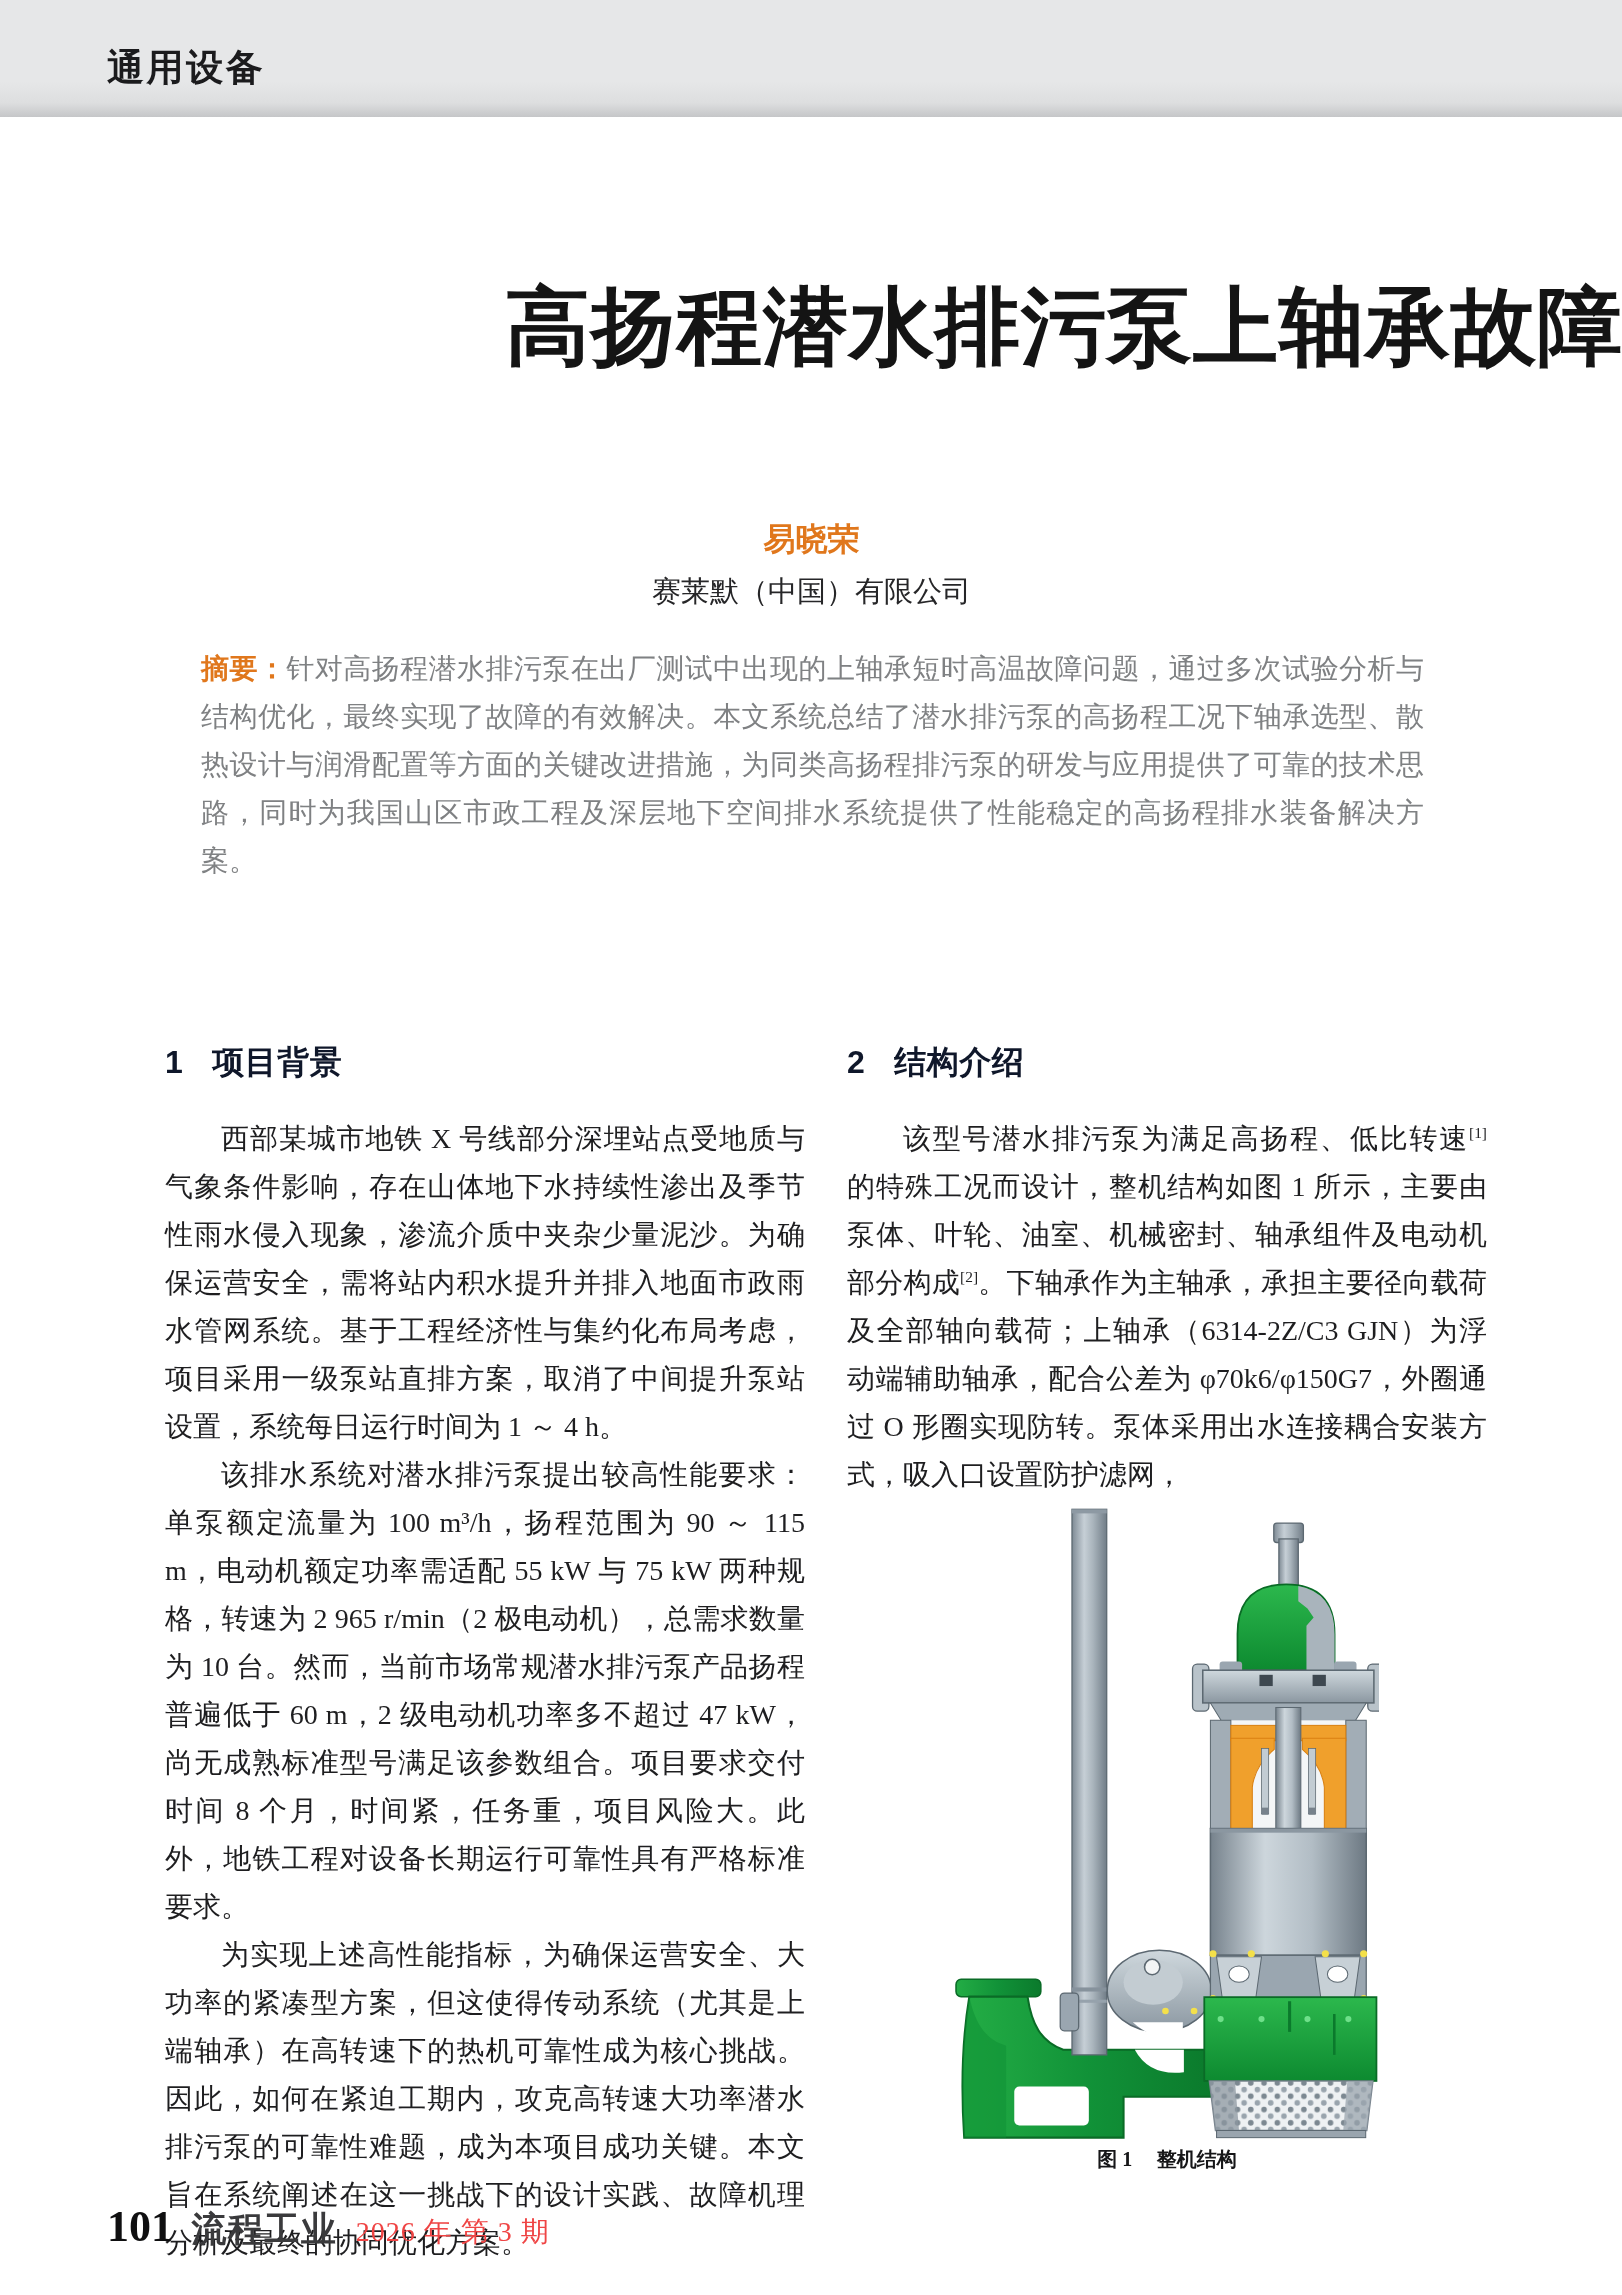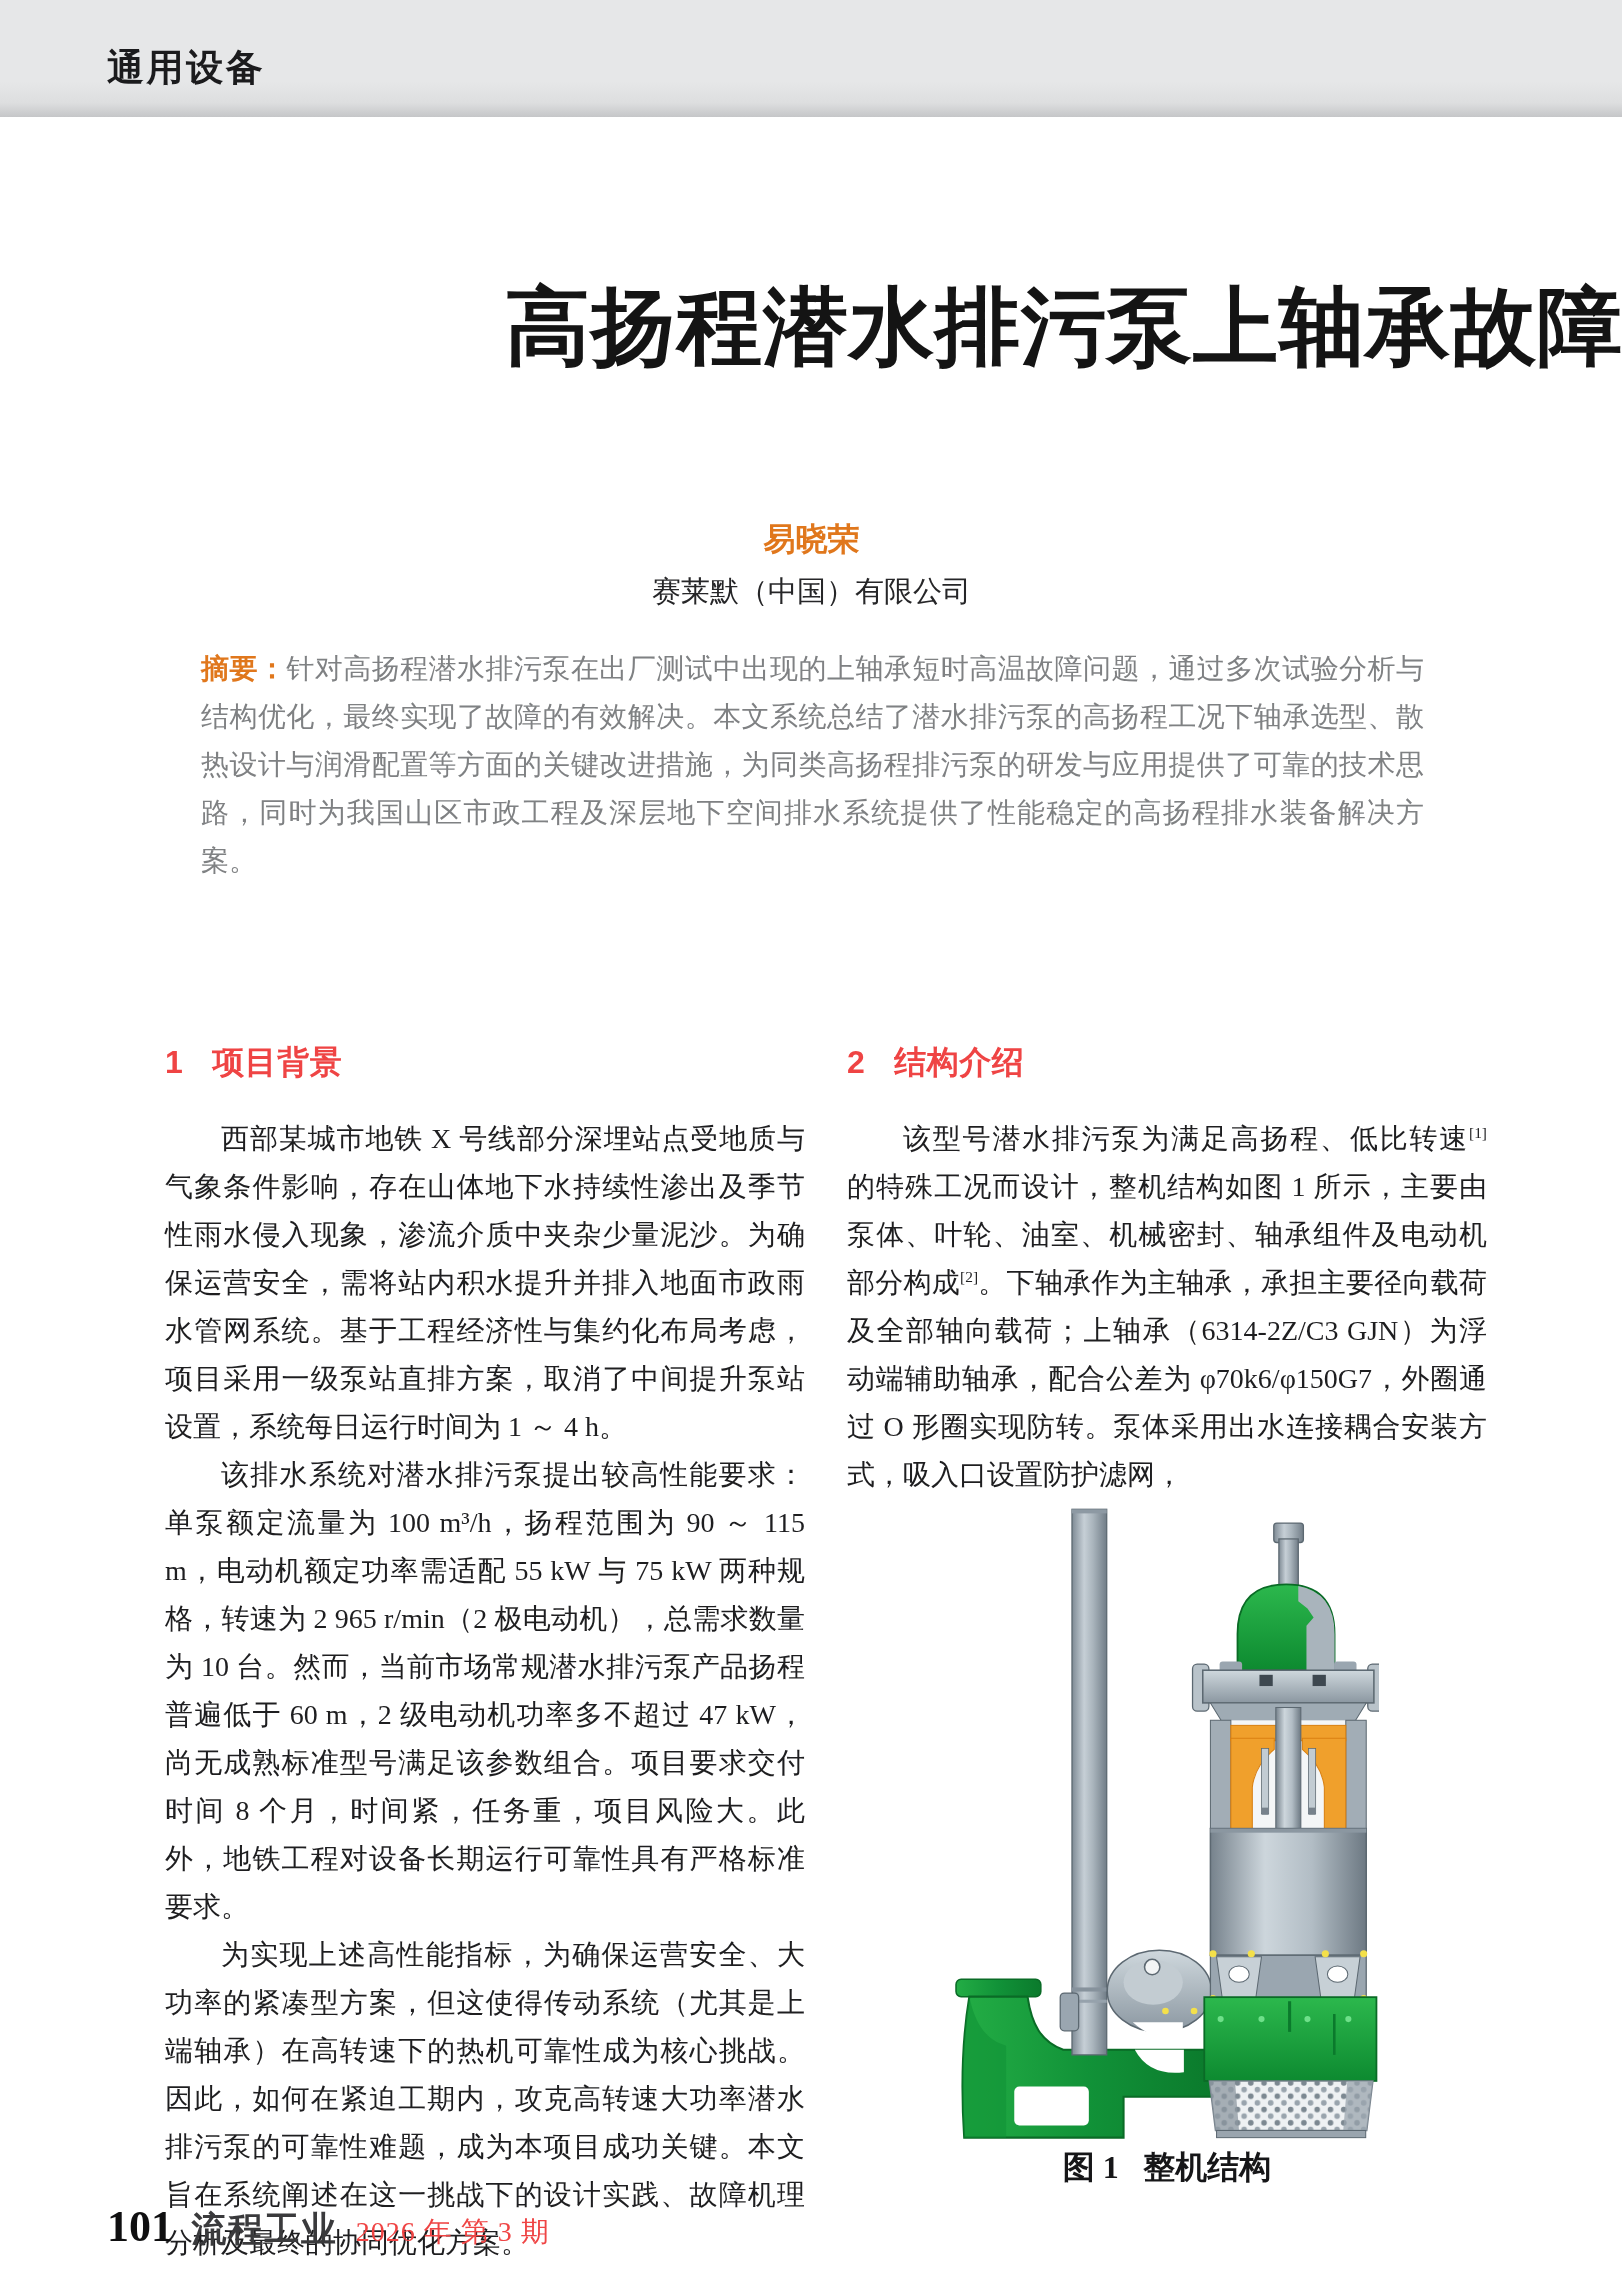--- a/index.html
+++ b/index.html
@@ -46,35 +46,35 @@
     font-family:"Liberation Sans", sans-serif;
     font-size:28px; line-height:48px; color:#7f8183;
   }
   .accent-label { color:#e0771c; font-weight:bold; }
   
   .col { position:absolute; top:1044px; width:640px; }
   .col-left  { left:165px; }
   .col-right { left:847px; }
   .sec-head {
     font-family:"Liberation Sans", sans-serif; font-weight:bold;
-    font-size:32px; color:#ef4444; line-height:37px; margin-bottom:34px;
+    font-size:32px; color:#0f172a; line-height:37px; margin-bottom:34px;
     letter-spacing:0.5px;
   }
   .sec-head .num { display:inline-block; margin-right:29px; }
   .para {
     font-size:28px; line-height:48px; text-align:justify;
     text-justify:inter-ideograph; text-indent:2em; color:#1e1e20;
   }
   .para sup { font-size:0.55em; vertical-align:super; line-height:0; }
   
   .fig-wrap { margin-top:9.2px; }
   .fig-svg { display:block; margin:0 auto; }
   .fig-caption {
     margin-top:4.1px; text-align:center; font-weight:bold;
-    font-size:32px; color:#161618; font-family:"Liberation Serif", serif;
+    font-size:20px; color:#161618; font-family:"Liberation Serif", serif;
   }
   .fig-caption .cap-label { margin-right:24.5px; }
   
   .footer {
     position:absolute; left:107px; top:2201px;
     display:flex; align-items:baseline; gap:18.4px; white-space:nowrap;
   }
   .page-num { font-size:44px; font-weight:bold; color:#0f0f10; font-family:"Liberation Serif", serif; }
   .journal  { font-size:35px; font-weight:bold; color:#3a3a3c; letter-spacing:1.5px; }
   .issue    { font-size:28px; color:#ef4444; letter-spacing:1px; }

